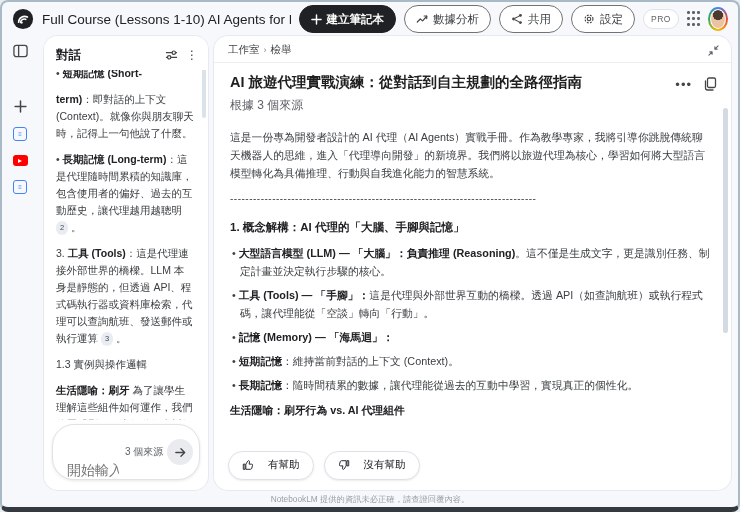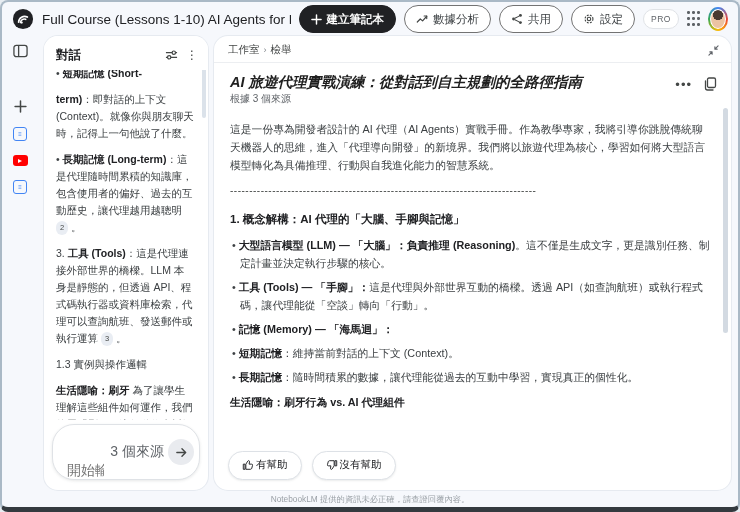--- a/index.html
+++ b/index.html
@@ -48,43 +48,43 @@
   .chat-msgs{flex:1 1 auto;min-height:0;overflow:hidden;padding:4px 14px 0 12px;font-size:10.5px;line-height:1.62;color:#3c4043;}
   .msg{margin:0 0 9px 0;}
   .msg strong{color:#202124;}
   .msg.cut{margin-top:-9px;}
   .cite{display:inline-block;background:#e9edf3;color:#444746;border-radius:7px;font-size:7.5px;
         padding:1px 4px;vertical-align:1px;cursor:pointer;}
   .chat-inputbar{flex:0 0 44px;margin:4px 8px 10px 8px;border:1px solid #dfe2e6;border-radius:22px;
                  box-shadow:0 1px 3px rgba(60,64,67,.12);display:flex;align-items:center;padding:0 5px 0 12px;gap:4px;background:#fff;}
   .chat-inputbar input{border:none;outline:none;flex:1 1 aupx;min-width:0;font-size:14px;color:#5f6368;
                        font-family:inherit;background:transparent;width:52px;margin-top:36px;}
-  .src-count{font-size:14px;color:#5f6368;white-space:nowrap;text-align:center;}
+  .src-count{font-size:10px;color:#5f6368;white-space:nowrap;text-align:center;}
   .send-btn{width:26px;height:26px;border-radius:50%;background:#e9ebef;display:flex;align-items:center;justify-content:center;cursor:pointer;flex:0 0 26px;}
   
   .report{flex:1 1 auto;min-width:0;display:flex;flex-direction:column;}
   .crumb-row{flex:0 0 24px;display:flex;align-items:center;padding:2px 12px 0 14px;border-bottom:1px solid #eceef1;gap:4px;}
   .crumb{font-size:10.5px;color:#444746;cursor:pointer;}
   .crumb-sep{font-size:9px;color:#80868b;}
   .crumb-spacer{flex:1;}
   .title-row{display:flex;align-items:flex-start;padding:10px 14px 6px 16px;gap:10px;}
   .title-wrap{flex:1 1 auto;min-width:0;}
-  .doc-title{font-size:14.5px;font-weight:bold;color:#1f1f1f;line-height:1.3;font-style:italic;}
-  .doc-sub{font-size:10px;color:#5f6368;}
+  .doc-title{font-size:14.5px;font-weight:bold;color:#1f1f1f;line-height:1.3;}
+  .doc-sub{font-size:12px;color:#5f6368;margin-top:5px;}
   .title-icons{display:flex;align-items:center;gap:12px;padding-top:4px;}
   .more-dots{font-size:13px;color:#444746;letter-spacing:1px;cursor:pointer;line-height:1;}
   .doc-body{flex:1 1 auto;min-height:0;overflow:hidden;padding:2px 18px 0 16px;font-size:10.8px;line-height:1.66;color:#3c4043;}
   .para{margin:7px 0;}
   .para strong,.li strong{color:#202124;}
   .dashes{margin:8px 0;color:#444746;font-size:10px;white-space:nowrap;overflow:hidden;letter-spacing:.5px;}
   .h3{margin:11px 0 8px 0;font-size:11.5px;font-weight:bold;color:#202124;}
   .li{margin:6px 0;padding-left:10px;text-indent:-8px;}
   .li.lv2{}
   .feedback-row{flex:0 0 38px;display:flex;align-items:center;gap:10px;padding:0 0 6px 14px;}
-  .fb-pill{display:inline-flex;align-items:center;gap:2px;height:27px;padding:0 13px;border-radius:15px;
+  .fb-pill{display:inline-flex;align-items:center;gap:14px;height:27px;padding:0 13px;border-radius:15px;
            border:1px solid #dde1e6;box-shadow:0 1px 2px rgba(60,64,67,.1);font-size:10.5px;color:#202124;cursor:pointer;background:#fff;}
   .scroll-thumb{position:absolute;width:5px;border-radius:3px;background:#d3dae2;}
   .chat .scroll-thumb{right:2px;top:10px;height:72px;width:4px;background:#dbe2ea;}
   .report .scroll-thumb{right:3px;top:72px;height:225px;}
   
   .page-footer{flex:0 0 15px;display:flex;align-items:center;justify-content:center;
                font-size:8.3px;color:#9aa0a6;}
 </style>
 </head>
 <body>

